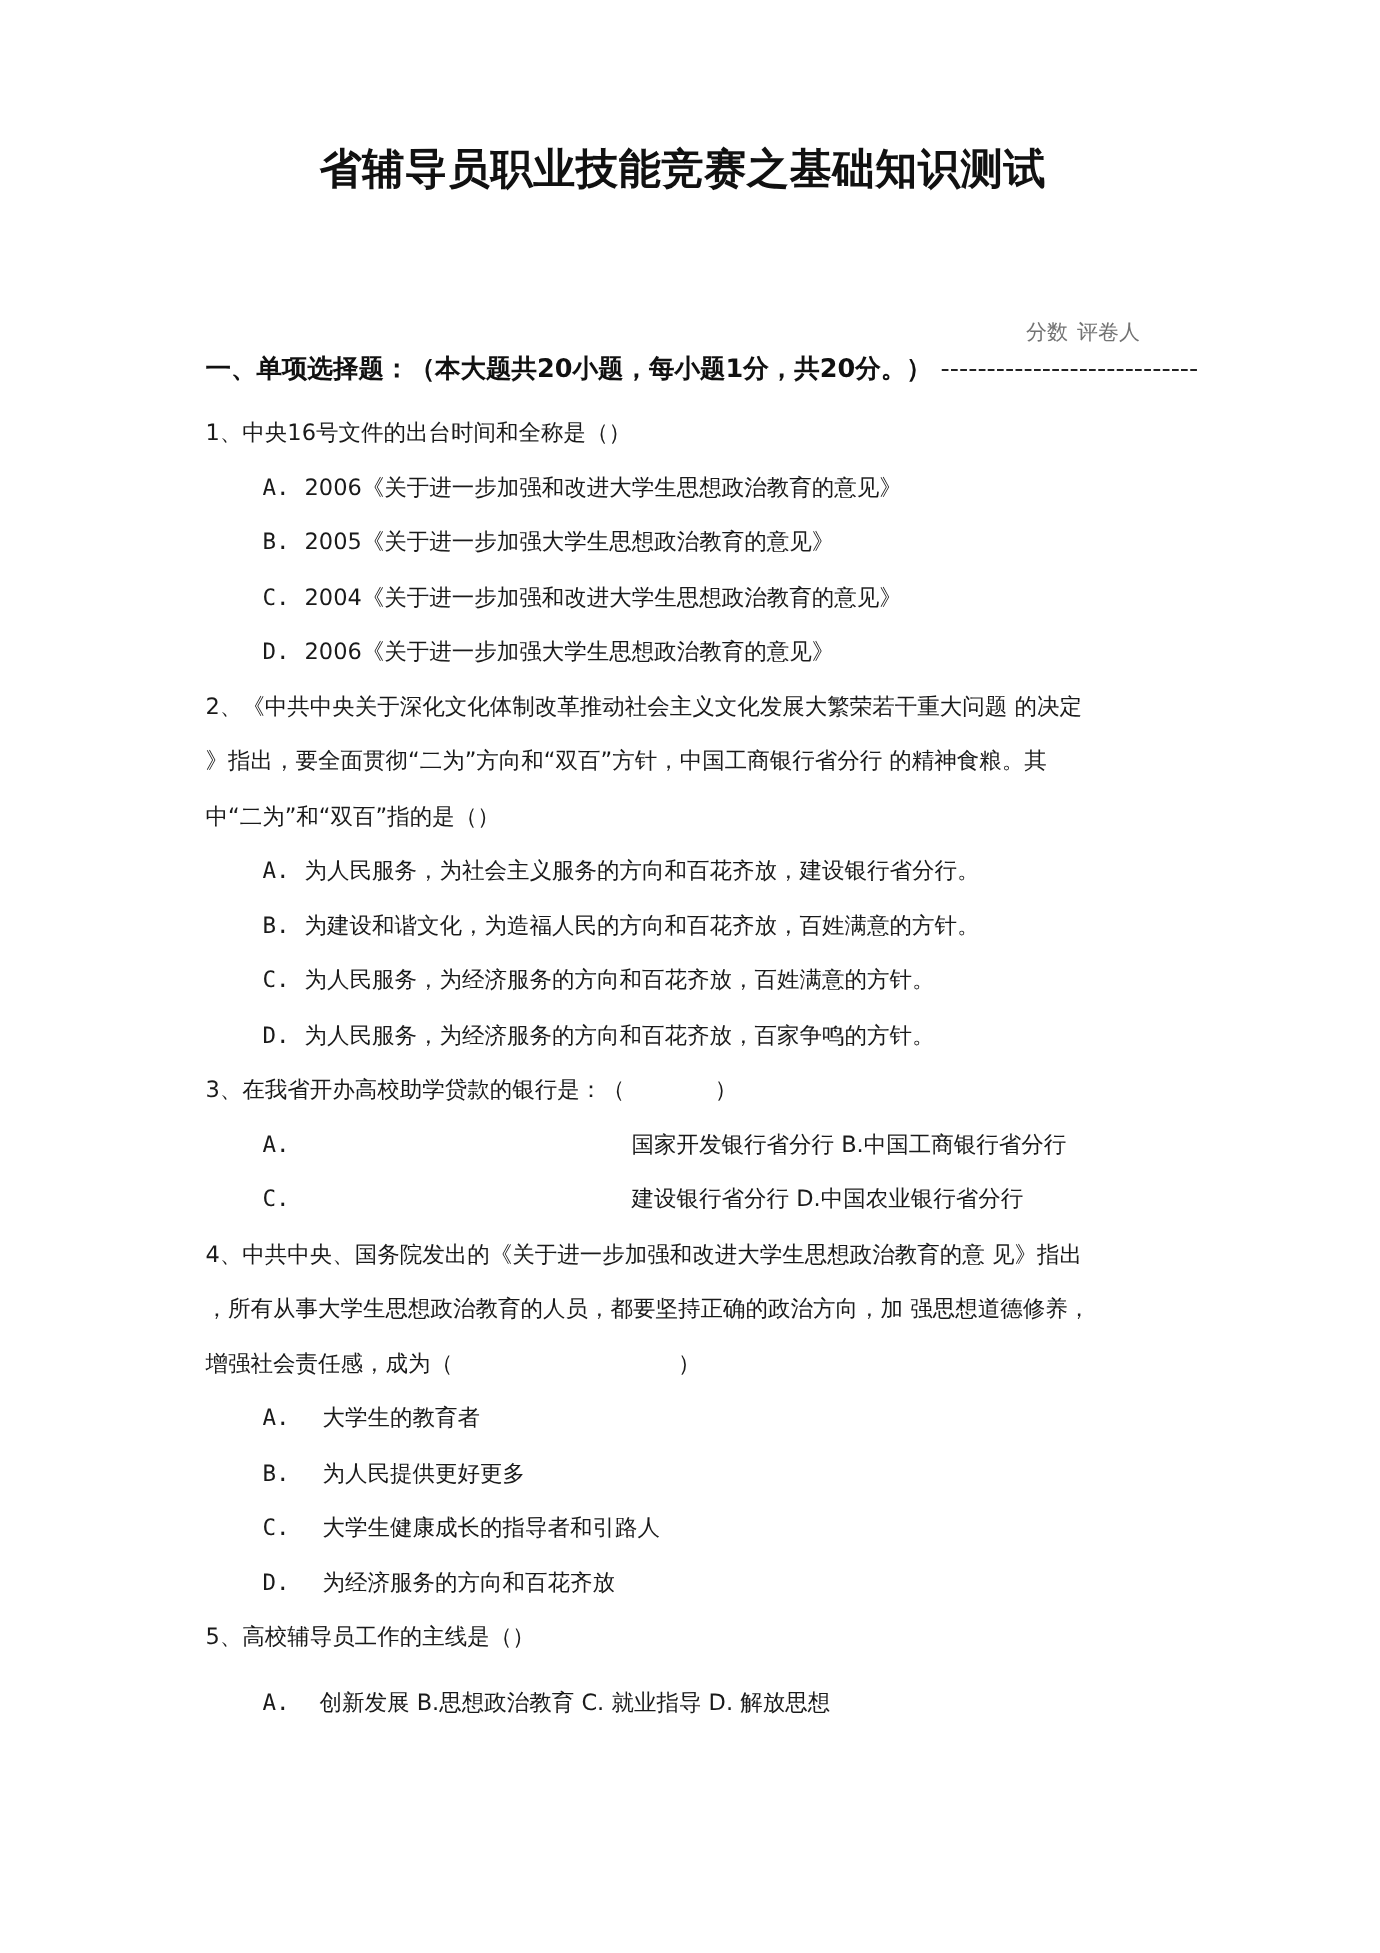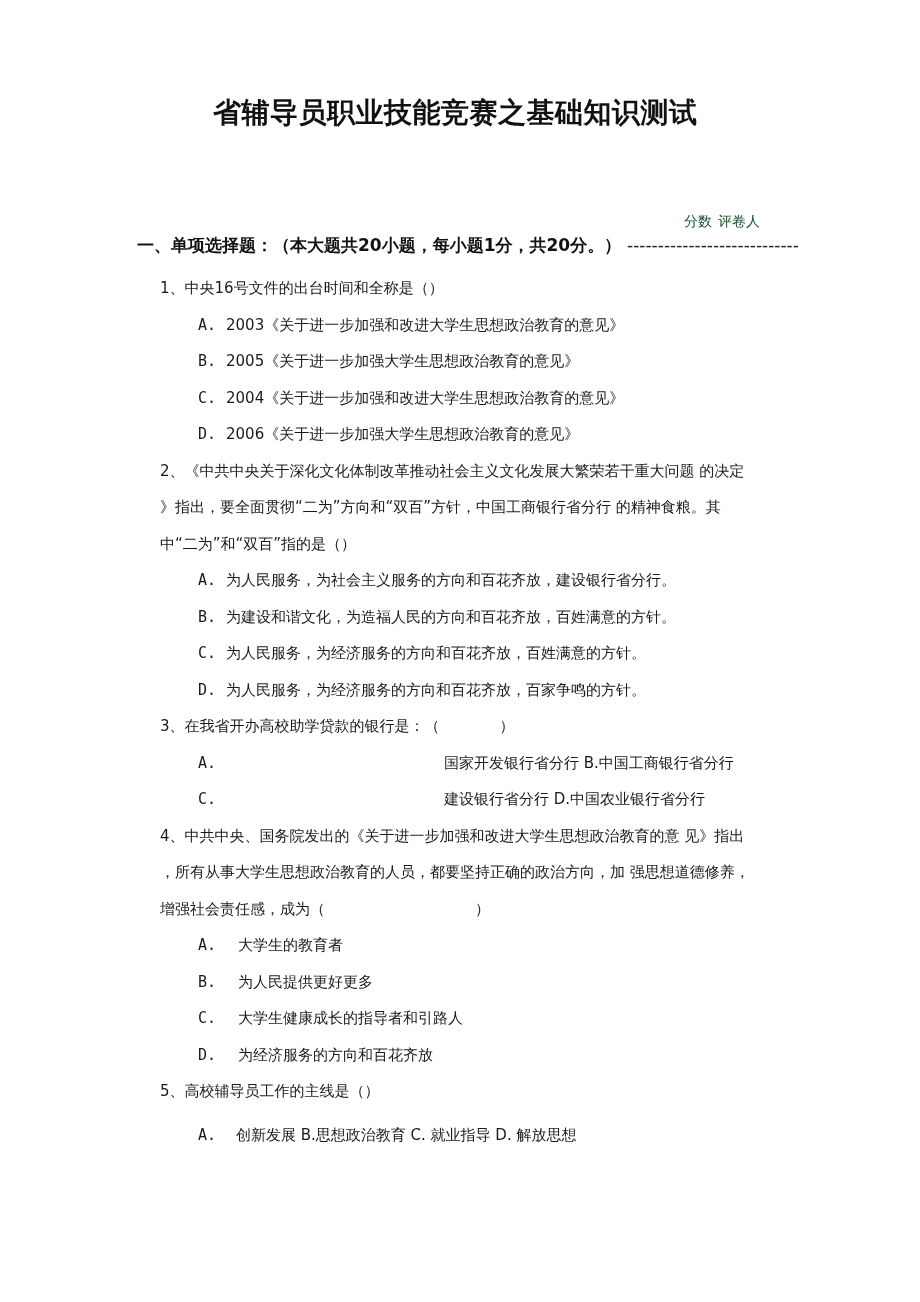--- a/index.html
+++ b/index.html
@@ -8,51 +8,51 @@
     font-family: "DejaVu Sans", "Liberation Sans", sans-serif;
     color: #1a1a1a;
   }
   .title {
     position: absolute; left: 213px; top: 94px;
     font-size: 28px; font-weight: bold; letter-spacing: 0.5px;
     font-family: "DejaVu Sans", sans-serif; color: #111;
   }
   .score-hdr {
     position: absolute; left: 684px; top: 213px;
-    font-size: 14px; color: #14532d;
+    font-size: 14px; color: #737373;
   }
   .score-hdr span { margin-right: 6px; }
   .section {
     position: absolute; left: 137px; top: 234px;
     font-size: 17px; font-weight: bold; color: #111; white-space: nowrap;
   }
   .section .dash { font-weight: normal; letter-spacing: 0px; color: #222; }
   .line {
-    position: absolute; font-size: 15px; white-space: nowrap; color: #1a1a1a; margin-left: 23px;
+    position: absolute; font-size: 15px; white-space: nowrap; color: #1a1a1a;
   }
   .q { left: 137px; }
   .opt { left: 175px; }
   .opt .lbl { display: inline-block; min-width: 28px; font-family: "DejaVu Sans Mono", monospace; }
 </style>
 </head>
 <body>
 
 <div class="title">省辅导员职业技能竞赛之基础知识测试</div>
 
 <div class="score-hdr">
   <span>分数</span><span>评卷人</span>
 </div>
 
 <div class="section">
   <span>一、单项选择题：（本大题共20小题，每小题1分，共20分。）</span>
   <span class="dash">----------------------------</span>
 </div>
 
 <div class="line q" style="top:279px">1、中央16号文件的出台时间和全称是（）</div>
-<div class="line opt" style="top:316px"><span class="lbl">A.</span><span>2003《关于进一步加强和改进大学生思想政治教育的意见》</span></div>
+<div class="line opt" style="top:316px"><span class="lbl">A.</span><span>2006《关于进一步加强和改进大学生思想政治教育的意见》</span></div>
 <div class="line opt" style="top:352px"><span class="lbl">B.</span><span>2005《关于进一步加强大学生思想政治教育的意见》</span></div>
 <div class="line opt" style="top:389px"><span class="lbl">C.</span><span>2004《关于进一步加强和改进大学生思想政治教育的意见》</span></div>
 <div class="line opt" style="top:425px"><span class="lbl">D.</span><span>2006《关于进一步加强大学生思想政治教育的意见》</span></div>
 
 <div class="line q" style="top:462px">2、《中共中央关于深化文化体制改革推动社会主义文化发展大繁荣若干重大问题 的决定</div>
 <div class="line q" style="top:498px">》指出，要全面贯彻“二为”方向和“双百”方针，中国工商银行省分行 的精神食粮。其</div>
 <div class="line q" style="top:535px">中“二为”和“双百”指的是（）</div>
 <div class="line opt" style="top:571px"><span class="lbl">A.</span><span>为人民服务，为社会主义服务的方向和百花齐放，建设银行省分行。</span></div>
 <div class="line opt" style="top:608px"><span class="lbl">B.</span><span>为建设和谐文化，为造福人民的方向和百花齐放，百姓满意的方针。</span></div>
 <div class="line opt" style="top:644px"><span class="lbl">C.</span><span>为人民服务，为经济服务的方向和百花齐放，百姓满意的方针。</span></div>

